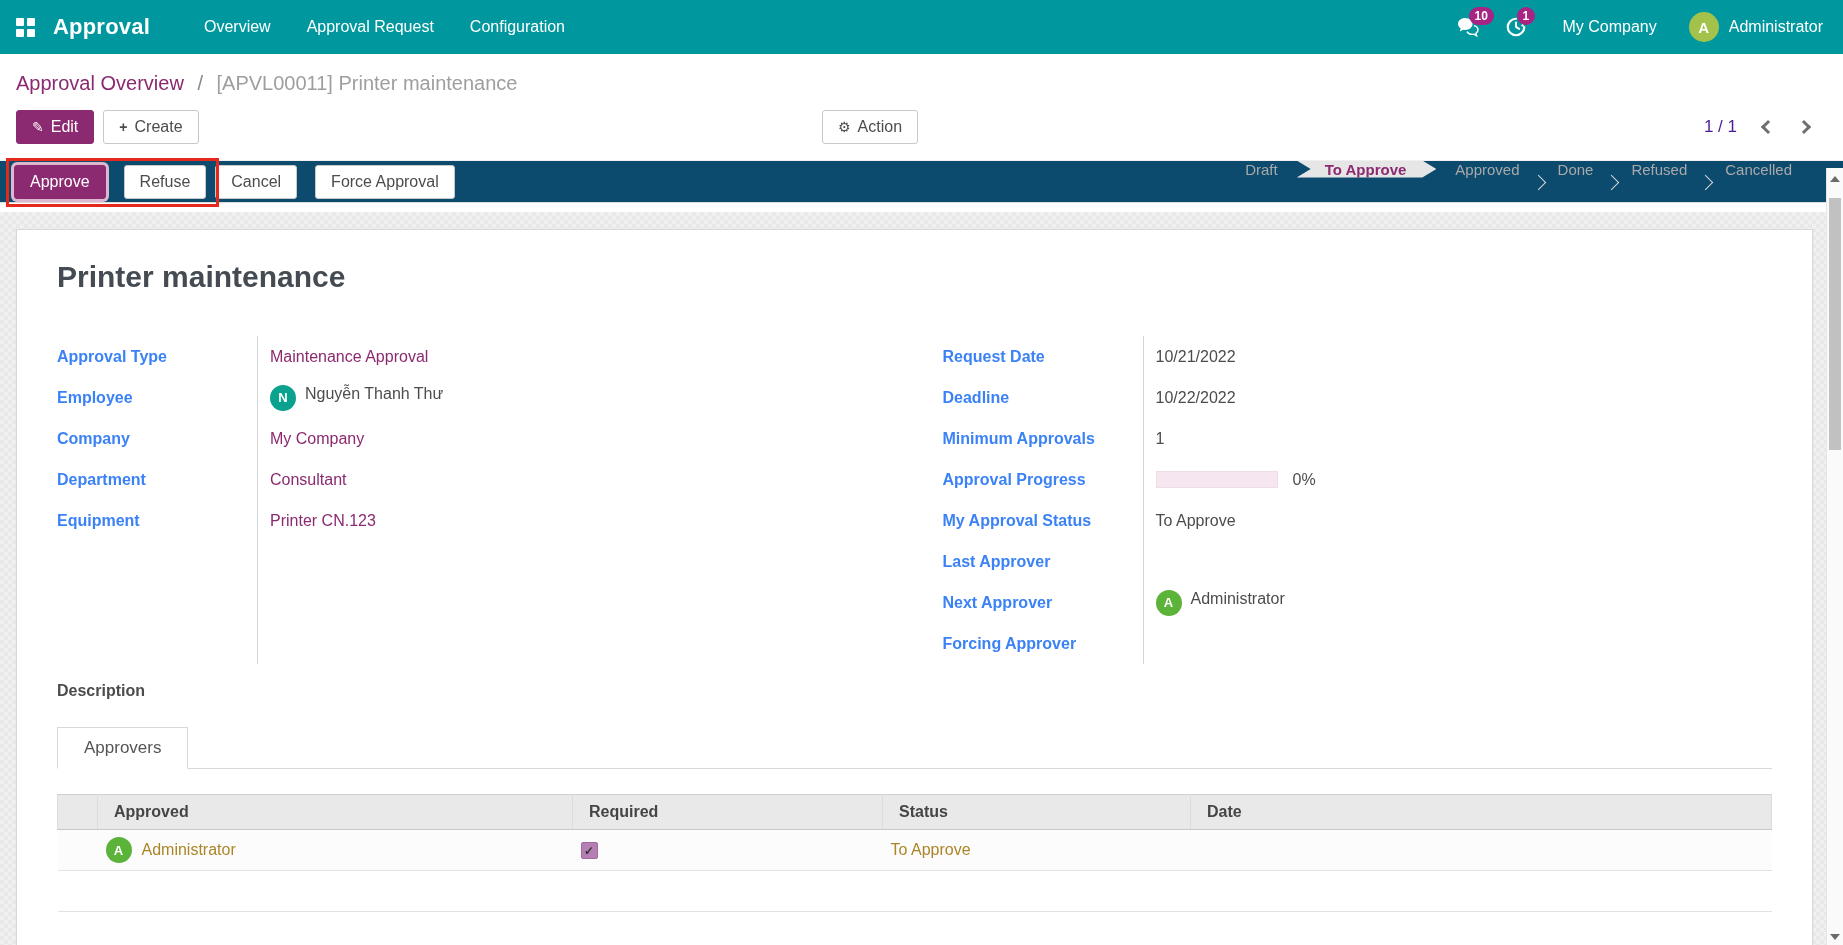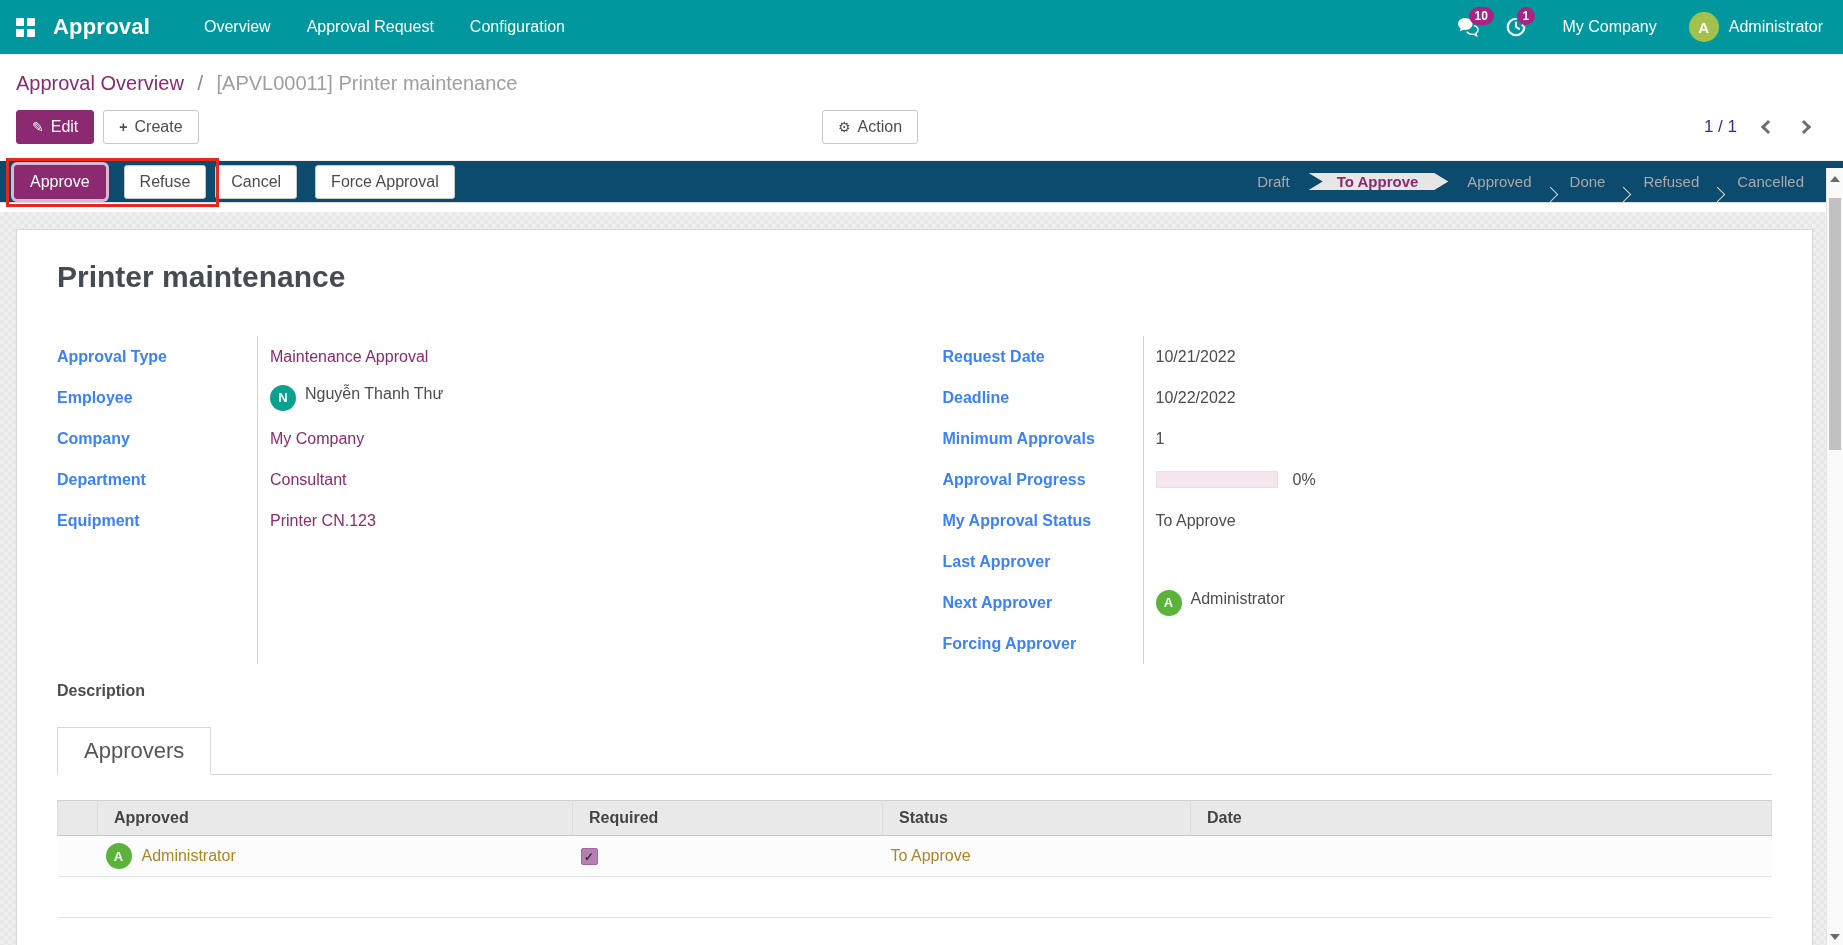--- a/index.html
+++ b/index.html
@@ -39,21 +39,21 @@
   .chev.left { transform:rotate(45deg); }
   .chev.right { transform:rotate(-135deg); }
 
   
   .status-row { display:flex; justify-content:space-between; align-items:center; background:#0c4a6e; border-top:1px solid #f0f0f0; border-bottom:1px solid #dcdcdc; padding-left:14px; height:43px; }
   .status-buttons { display:flex; align-items:center; gap:9px; position:relative; }
   .sb-btn { border-radius:3px; }
   .annotation-wrap { position:relative; display:inline-flex; gap:9px; }
   .annotation-box { position:absolute; top:-7px; left:-8px; right:-13px; bottom:-8px; border:3px solid #e52a1d; pointer-events:none; z-index:3; }
   .btn.approve-focus { box-shadow:0 0 0 3px #ddb6d0; }
-  .statebar { display:flex; height:42px; align-items:center; padding-right:20px; }
+  .statebar { display:flex; height:42px; align-items:flex-start; padding-right:32px; }
   .state { display:flex; align-items:center; padding:0 19px; color:#a9a9a9; font-size:15px; cursor:pointer; position:relative; }
   .state + .state::before { content:""; width:10px; height:10px; border-top:1px solid #d8d8d8; border-right:1px solid #d8d8d8; transform:rotate(45deg); position:absolute; left:-6px; top:16px; }
   .state.active { background:#e6e6e6; color:#8b2a70; font-weight:bold; clip-path:polygon(0 0, calc(100% - 14px) 0, 100% 50%, calc(100% - 14px) 100%, 0 100%, 14px 50%); padding:0 30px 0 28px; }
   .state.active::before, .state.active + .state::before { display:none; }
 
   
   .content { position:absolute; top:212px; bottom:0; left:0; right:17px; background-color:#f1f0f0;
     background-image:linear-gradient(45deg,#e9e8e8 25%,transparent 25%,transparent 75%,#e9e8e8 75%),
                      linear-gradient(45deg,#e9e8e8 25%,transparent 25%,transparent 75%,#e9e8e8 75%);
     background-size:8px 8px; background-position:0 0,4px 4px; padding:17px 13px 0 16px; }
@@ -70,21 +70,21 @@
   .avatar.sm { width:26px; height:26px; font-size:13px; }
   .progressbar { width:122px; height:17px; background:#f6e6ef; border:1px solid #f1dce9; }
   .pct { color:#4c4c4c; margin-left:6px; }
 
   .desc-block { margin-top:18px; }
   .desc-label { font-weight:bold; font-size:16px; }
   .desc-text { font-size:16px; margin-top:6px; color:#4c4c4c; }
 
   
   .tabbar { margin-top:26px; border-bottom:1px solid #d8d8d8; display:flex; }
-  .tab { padding:10px 26px; font-size:22px; color:#555; border:1px solid #d8d8d8; border-bottom:none; background:#fff; position:relative; top:1px; cursor:pointer; }
+  .tab { padding:10px 26px; font-size:17px; color:#555; border:1px solid #d8d8d8; border-bottom:none; background:#fff; position:relative; top:1px; cursor:pointer; }
   .tab.active { border-bottom:1px solid #fff; }
 
   .otable { width:100%; border-collapse:collapse; margin-top:25px; font-size:16px; }
   .otable th { background:#e9e9e9; border:1px solid #dcdcdc; border-top-color:#d0d0d0; border-bottom-color:#c8c8c8; text-align:left; font-weight:bold; color:#454545; padding:8px 8px 8px 16px; height:34px; }
   .otable th.handle, .otable td.handle { width:40px; padding:0; }
   .otable col.c-approver { width:475px; } .otable col.c-required { width:310px; } .otable col.c-status { width:308px; }
   .otable td { border-bottom:1px solid #e2e2e2; padding:6px 8px; height:41px; background:#fcfcfc; }
   .gold { color:#ab8527; }
   .cell-approver { display:flex; align-items:center; gap:10px; cursor:pointer; }
   .avatar.green { background:#5bb339; }

